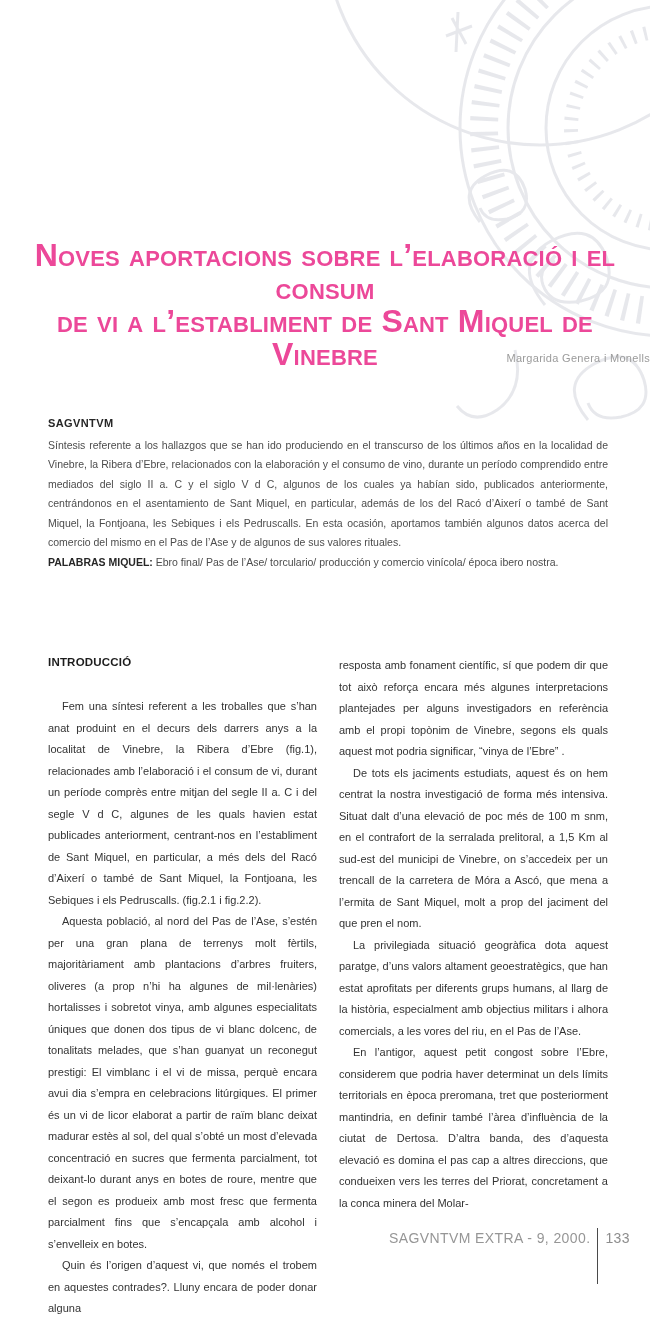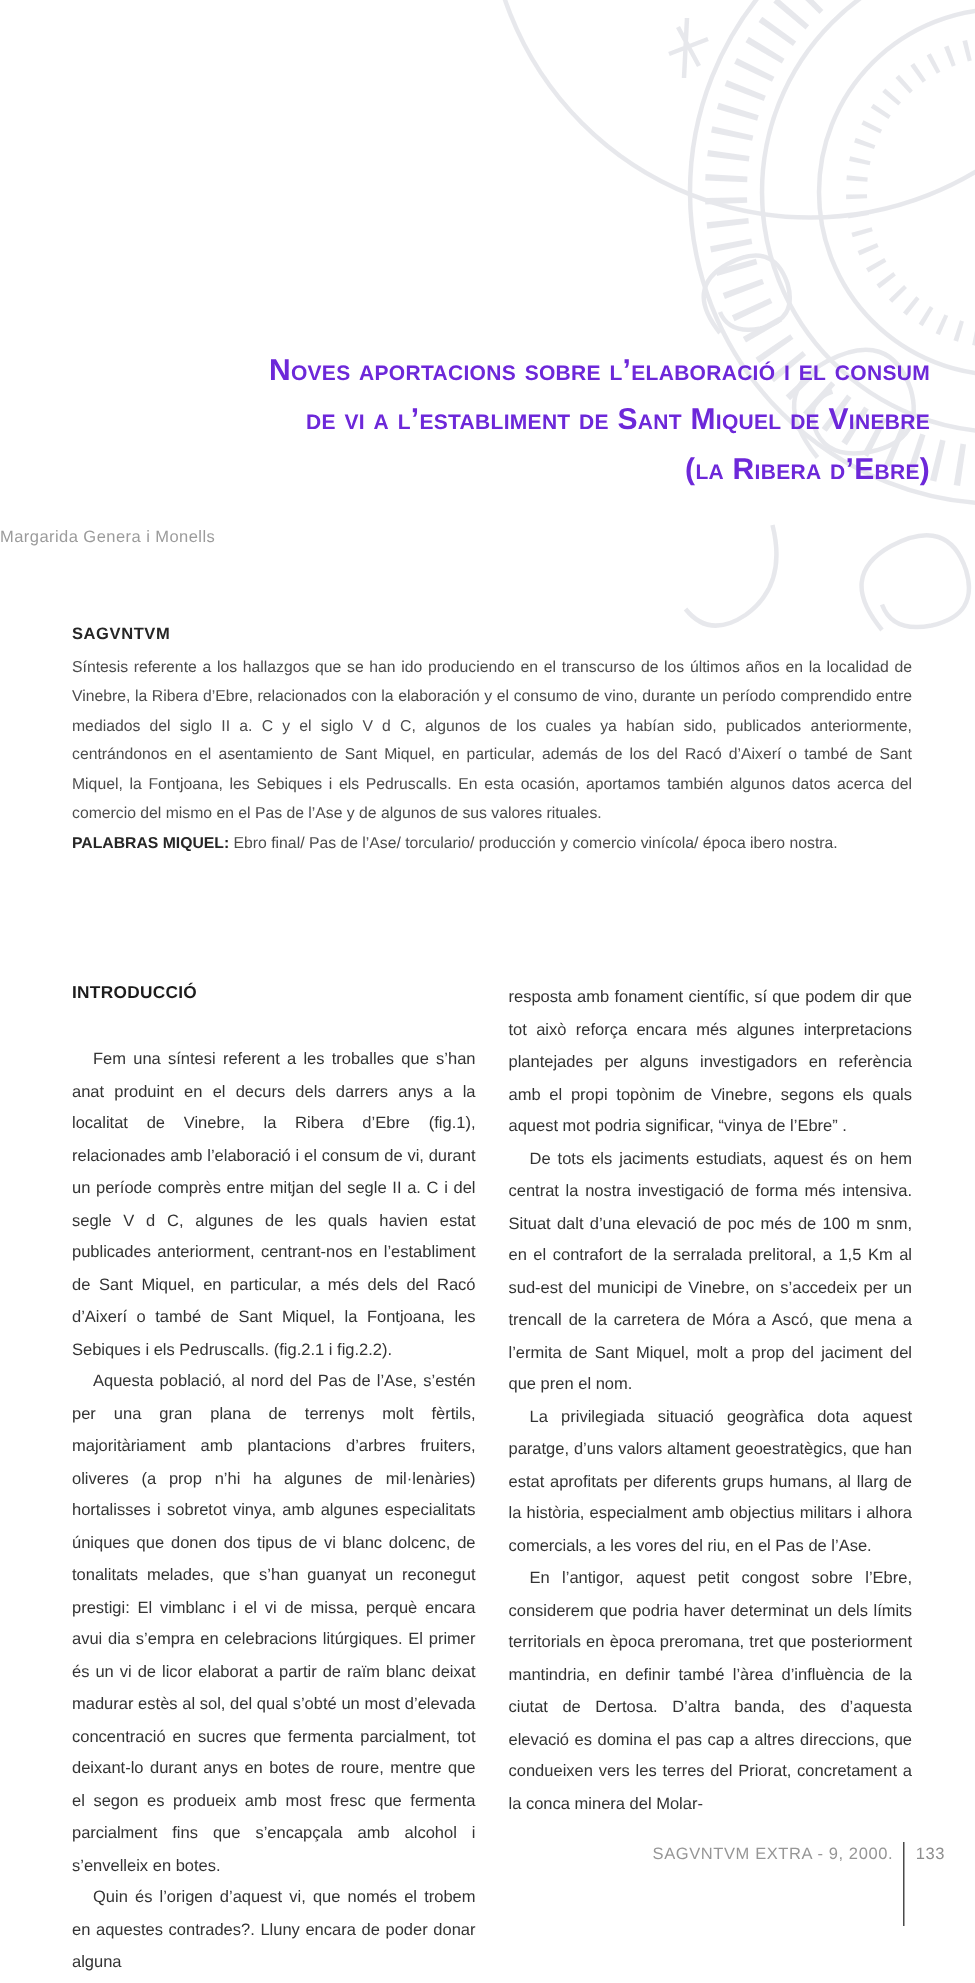--- a/index.html
+++ b/index.html
@@ -7,29 +7,29 @@
     width:650px;height:1322px;position:relative;background:#ffffff;overflow:hidden;
     font-family:"Liberation Sans",sans-serif;
   }
   .page{position:absolute;inset:0;}
 
   
   .watermark{position:absolute;top:0;right:0;pointer-events:none;}
 
   
   .title-block{
-    position:absolute;top:218px;left:30px;width:590px;text-align:right;
-    color:#6d28d9;font-weight:bold;font-variant:small-caps;
-    font-size:20px;line-height:33px;letter-spacing:0.2px;
+    position:absolute;top:218px;left:30px;width:590px;text-align:center;
+    color:#ec4899;font-weight:bold;font-variant:small-caps;
+    font-size:32px;line-height:33px;letter-spacing:0.2px;
   }
   .title-line{display:block;}
 
   
   .author{
-    position:absolute;top:352px;left:0;width:650px;text-align:left;
+    position:absolute;top:352px;left:0;width:650px;text-align:right;
     color:#9b9b9b;font-size:11px;letter-spacing:0.3px;
   }
 
   
   .abstract{
     position:absolute;top:414px;left:48px;width:560px;
     color:#4c4c4c;font-size:10.5px;line-height:19.5px;text-align:justify;
   }
   .abstract-heading{
     font-weight:bold;color:#262626;font-size:11px;letter-spacing:0.4px;
@@ -50,21 +50,21 @@
     margin:0 0 26px 0;line-height:15px;text-align:left;
   }
   .sec-heading.inner{margin-top:18px;margin-bottom:28px;}
   .col p{margin:0;}
   .col p.indent{text-indent:14px;}
 
   
   .footer{
     position:absolute;top:1228px;right:20px;
     display:flex;align-items:flex-start;
-    font-size:11px;color:#969696;letter-spacing:0.4px;
+    font-size:14px;color:#969696;letter-spacing:0.4px;
   }
   .footer .journal{padding-top:2px;}
   .footer .bar{width:1px;height:56px;background:#4a4a4a;margin:0 7px;}
   .footer .pagenum{padding-top:2px;color:#8d8d8d;}
 </style>
 </head>
 <body>
 
 <div class="page">
 
@@ -80,21 +80,20 @@
       <path stroke-width="3" d="M588,420 q-30,-36 6,-56 q38,-20 50,16 q9,30 -23,37 q-26,5 -33,-14"></path>
       <path stroke-width="3" d="M480,222 q-24,-30 5,-46 q30,-16 40,13 q7,24 -18,30 q-21,4 -27,-11"></path>
       <path stroke-width="3" d="M515,350 q10,40 -18,60 q-24,16 -40,-4"></path>
       <path stroke-width="3" d="M452,18 l14,26 m-20,-8 l26,-10 m-14,-14 l-2,40"></path>
     </g>
   </svg>
 
   <h1 class="title-block">
     <span class="title-line">Noves aportacions sobre l’elaboració i el consum</span>
     <span class="title-line">de vi a l’establiment de Sant Miquel de Vinebre</span>
-    <span class="title-line">(la Ribera d’Ebre)</span>
   </h1>
 
   <div class="author">Margarida Genera i Monells</div>
 
   <div class="abstract">
     <div class="abstract-heading">SAGVNTVM</div>
     <p>Síntesis referente a los hallazgos que se han ido produciendo en el transcurso de los últimos años en la localidad de Vinebre, la Ribera d’Ebre, relacionados con la elaboración y el consumo de vino, durante un período comprendido entre mediados del siglo II a. C y el siglo V d C, algunos de los cuales ya habían sido, publicados anteriormente, centrándonos en el asentamiento de Sant Miquel, en particular, además de los del Racó d’Aixerí o també de Sant Miquel, la Fontjoana, les Sebiques i els Pedruscalls. En esta ocasión, aportamos también algunos datos acerca del comercio del mismo en el Pas de l’Ase y de algunos de sus valores rituales.</p>
     <p><span class="keywords-label">PALABRAS MIQUEL:</span><span> Ebro final/ Pas de l’Ase/ torculario/ producción y comercio vinícola/ época ibero nostra.</span></p>
   </div>
 

